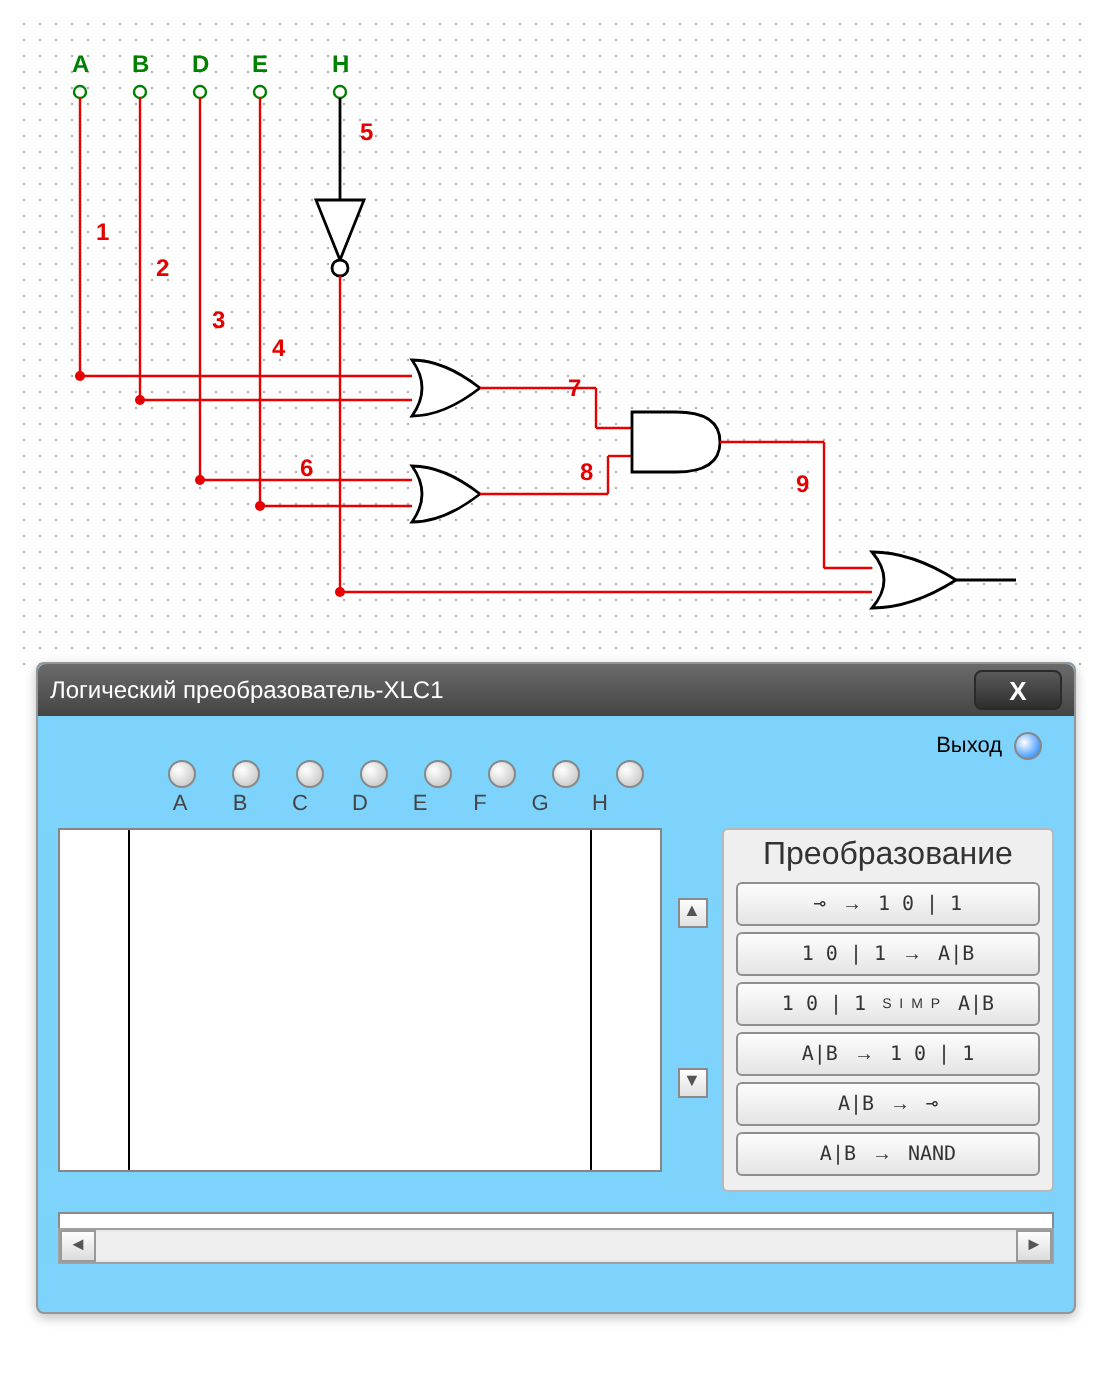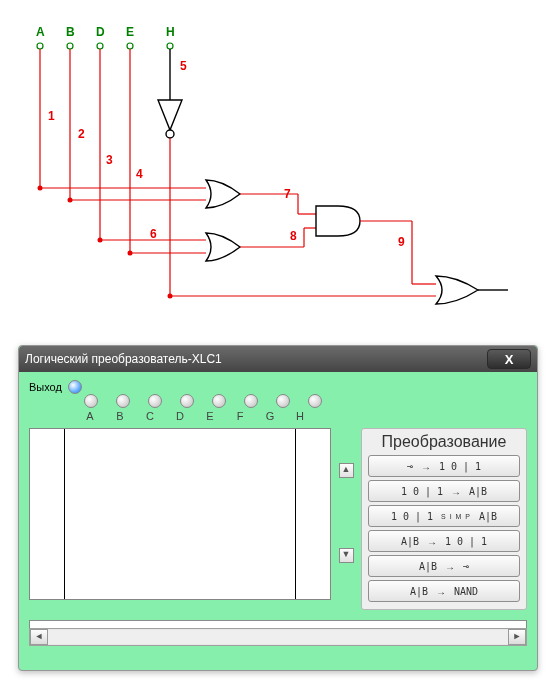--- a/index.html
+++ b/index.html
@@ -7,26 +7,26 @@
   .dots{position:absolute;top:8px;left:8px;width:538px;height:330px;background-image:radial-gradient(#aaa 0.6px,transparent 0.6px);background-size:8px 8px}
   .svgwrap{position:absolute;top:8px;left:8px}
   .input-lbl{font:bold 12px Arial;fill:#008000}
   .wire-lbl{font:bold 12px Arial;fill:#e60000}
   .wire-red{stroke:#e60000;stroke-width:1.2;fill:none}
   .wire-blk{stroke:#000;stroke-width:1.4;fill:none}
   .gate{stroke:#000;stroke-width:1.4;fill:#fff}
   .pin{fill:#fff;stroke:#008000;stroke-width:1.2}
   .node{fill:#e60000}
   
-  .dlg{position:absolute;top:345px;left:18px;width:518px;height:324px;border:1px solid #969696;border-radius:4px;background:#86efac;box-shadow:0 2px 6px rgba(0,0,0,.25)}
+  .dlg{position:absolute;top:331px;left:18px;width:518px;height:324px;border:1px solid #969696;border-radius:4px;background:#7dd3fc;box-shadow:0 2px 6px rgba(0,0,0,.25)}
   .titlebar{height:26px;background:linear-gradient(#6b6b6b,#444);border-radius:4px 4px 0 0;display:flex;align-items:center;padding:0 6px;color:#fff}
   .titlebar .title{flex:1;font-size:12px}
   .xbtn{width:42px;height:18px;border-radius:4px;background:linear-gradient(#5a5a5a,#2e2e2e);color:#fff;display:flex;align-items:center;justify-content:center;border:1px solid #2a2a2a;cursor:pointer;font:bold 13px Arial}
   .body{padding:8px 10px 10px 10px;position:relative}
-  .outputrow{display:flex;align-items:center;gap:6px;padding-right:6px}
+  .outputrow{display:flex;align-items:center;justify-content:flex-end;gap:6px;padding-right:6px}
   .led{width:12px;height:12px;border-radius:50%;border:1px solid #888;background:radial-gradient(circle at 35% 35%,#fff,#bcbcbc)}
   .led.on{background:radial-gradient(circle at 35% 35%,#fff,#6fb2ff 55%,#157de6)}
   .leds{display:flex;gap:18px;margin-left:55px}
   .lblrow{display:flex;gap:18px;margin-left:55px;margin-top:2px}
   .lblrow span{width:12px;text-align:center;color:#444;font-size:11px}
   .midrow{display:flex;gap:8px;margin-top:6px}
   .listbox{width:300px;height:170px;border:1px solid #858585;background:#fff;position:relative}
   .listbox .col{position:absolute;top:0;bottom:0;width:1px;background:#000}
   .spin{width:14px;height:170px;display:flex;flex-direction:column;justify-content:center;gap:70px;align-items:center}
   .spinbtn{width:13px;height:13px;border:1px solid #8a8a8a;background:linear-gradient(#fdfdfd,#e1e1e1);font-size:9px;line-height:11px;text-align:center;color:#555;cursor:pointer}

